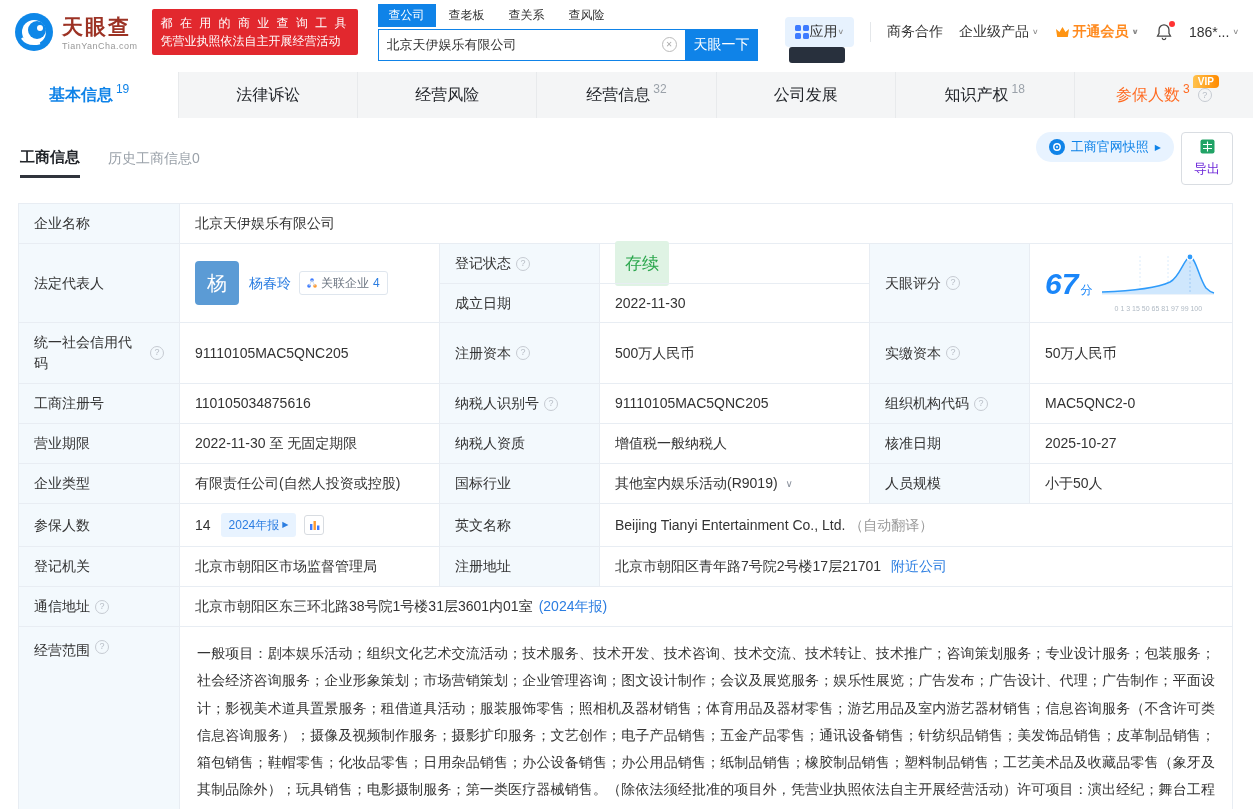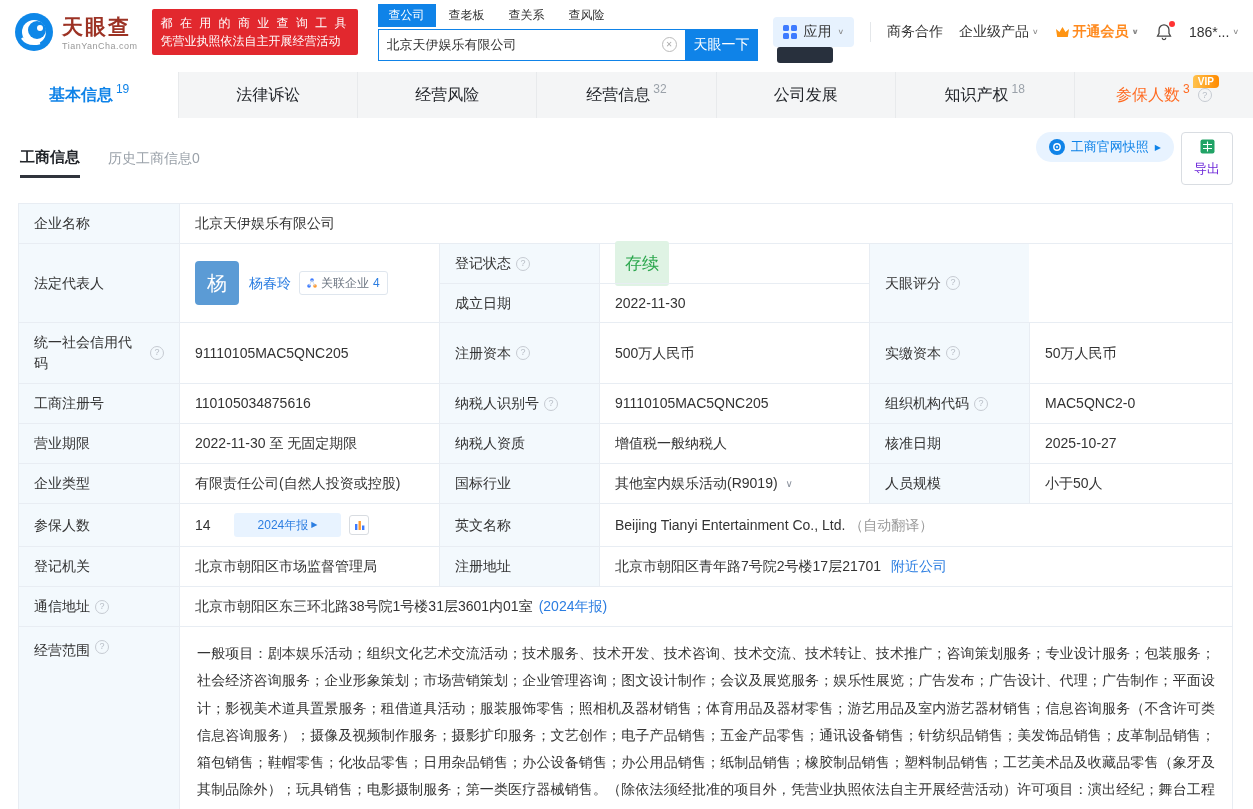--- a/index.html
+++ b/index.html
@@ -18,21 +18,21 @@
   .search-tabs { display:flex; gap:2px; margin-bottom:2px; }
   .stab { font-size:12px; padding:3px 11px; cursor:pointer; color:#333; }
   .stab.active { background:#0f83e8; color:#fff; }
   .search-box { display:flex; align-items:stretch; }
   .search-input-wrap { display:flex; align-items:center; width:308px; border:1px solid #0f83e8; background:#fff; padding:0 8px; }
   .search-input { border:none; outline:none; flex:1; font-size:13px; color:#333; font-family:inherit; }
   .clear-btn { width:15px; height:15px; border:1px solid #bbb; border-radius:50%; color:#aaa; font-size:8px;
     display:flex; align-items:center; justify-content:center; cursor:pointer; }
   .search-btn { background:#0f83e8; color:#fff; border:none; font-size:14px; width:72px; height:32px; cursor:pointer; font-family:inherit; }
   .header-right { margin-left:auto; display:flex; align-items:center; gap:16px; font-size:14px; white-space:nowrap; }
-  .apps-chip { background:#e7f2fe; border-radius:4px; padding:6px 10px; display:flex; align-items:center; gap:6px; cursor:pointer; position:relative; }
+  .apps-chip { background:#e7f2fe; border-radius:4px; padding:6px 10px; display:flex; align-items:center; cursor:pointer; position:relative; }
   .apps-peek { position:absolute; left:4px; top:30px; width:56px; height:16px; background:#28303d; border-radius:3px; }
   .caret { font-size:9px; color:#888; transform:scaleY(.8); }
   .vline { width:1px; height:20px; background:#e4e7ea; }
   .hnav-item { cursor:pointer; display:flex; align-items:center; gap:3px; }
   .vip-link { color:#ff8a1e; font-weight:600; }
   .bell-wrap { position:relative; cursor:pointer; display:flex; }
   .bell-dot { position:absolute; top:-2px; right:-2px; width:6px; height:6px; border-radius:50%; background:#f33; }
 
   
   .main-tabs { margin-top:8px; background:#f4f5f6; display:flex; height:46px; }
@@ -82,22 +82,22 @@
   .rel-badge { display:inline-flex; align-items:center; gap:4px; border:1px solid #dfe6ee; border-radius:3px;
     padding:2px 7px; font-size:12px; color:#6b7480; cursor:pointer; background:#fff; }
   .rel-count { color:#2b7de1; }
   .status-badge { background:#dff3e4; color:#2aa64c; font-size:17px; padding:10px 10px; border-radius:3px; }
   .score-cell { gap:8px; cursor:pointer; }
   .score-val { font-size:30px; font-weight:700; font-style:italic; color:#1a86f9; }
   .score-unit { font-size:12px; color:#1a86f9; margin-left:2px; }
   .ticks { width:116px; font-size:7px; color:#b0bac4; text-align:center; white-space:nowrap; overflow:hidden; }
   .link { color:#2b7de1; cursor:pointer; text-decoration:none; }
   .note { color:#999; margin-left:4px; }
-  .report-badge { background:#e8f3ff; color:#2b7de1; font-size:12px; padding:3px 24px; border-radius:3px;
-    margin-left:23px; cursor:pointer; display:inline-flex; align-items:center; gap:3px; }
+  .report-badge { background:#e8f3ff; color:#2b7de1; font-size:12px; padding:3px 8px; border-radius:3px;
+    margin-left:10px; cursor:pointer; display:inline-flex; align-items:center; gap:3px; }
   .mini-icon-box { width:20px; height:20px; border:1px solid #d8dce1; border-radius:3px; margin-left:8px;
     display:inline-flex; align-items:center; justify-content:center; cursor:pointer; }
   .industry-caret { color:#8a919c; font-size:10px; margin-left:8px; cursor:pointer; }
   .scope-lb { align-items:flex-start; padding-top:13px; }
   .scope-text { display:block; line-height:1.95; text-align:justify; padding:4px 2px; }
 </style>
 </head>
 <body>
 
 <header class="topbar">
@@ -263,20 +263,37 @@
         <span>登记状态</span>
         <span class="help">?</span>
       </div>
       <div class="cell r2-v2">
         <span class="status-badge">存续</span>
       </div>
       <div class="cell lb r2-lb3">
         <span>天眼评分</span>
         <span class="help">?</span>
       </div>
+      <div class="cell r2-v3 score-cell">
+        <div>
+          <span class="score-val">67</span><span class="score-unit">分</span>
+        </div>
+        <div>
+          <svg width="116" height="46" viewBox="0 0 116 46">
+            <line x1="40" y1="4" x2="40" y2="42" stroke="#dcecfb" stroke-dasharray="2,2"></line>
+            <line x1="68" y1="4" x2="68" y2="42" stroke="#dcecfb" stroke-dasharray="2,2"></line>
+            <line x1="2" y1="42" x2="114" y2="42" stroke="#d9e7f5"></line>
+            <path d="M2,40 C30,39 55,37 70,30 C80,25 84,6 90,5 C96,6 99,26 106,36 C110,40 114,41 114,41 L114,42 L2,42 Z" fill="#cfe7fd"></path>
+            <path d="M2,40 C30,39 55,37 70,30 C80,25 84,6 90,5 C96,6 99,26 106,36 C110,40 114,41 114,41" fill="none" stroke="#2f9bfa" stroke-width="1.5"></path>
+            <line x1="90" y1="6" x2="90" y2="42" stroke="#9ec9f5" stroke-dasharray="2,2"></line>
+            <circle cx="90" cy="5" r="3" fill="#2f9bfa" stroke="#fff" stroke-width="1.2"></circle>
+          </svg>
+          <div class="ticks">0  1  3  15  50  65  81  97  99  100</div>
+        </div>
+      </div>
       <div class="cell lb r2-lb4">
         <span>成立日期</span>
       </div>
       <div class="cell r2-v4">
         <span>2022-11-30</span>
       </div>
     </div>
 
     <div class="row">
       <div class="cell lb">

